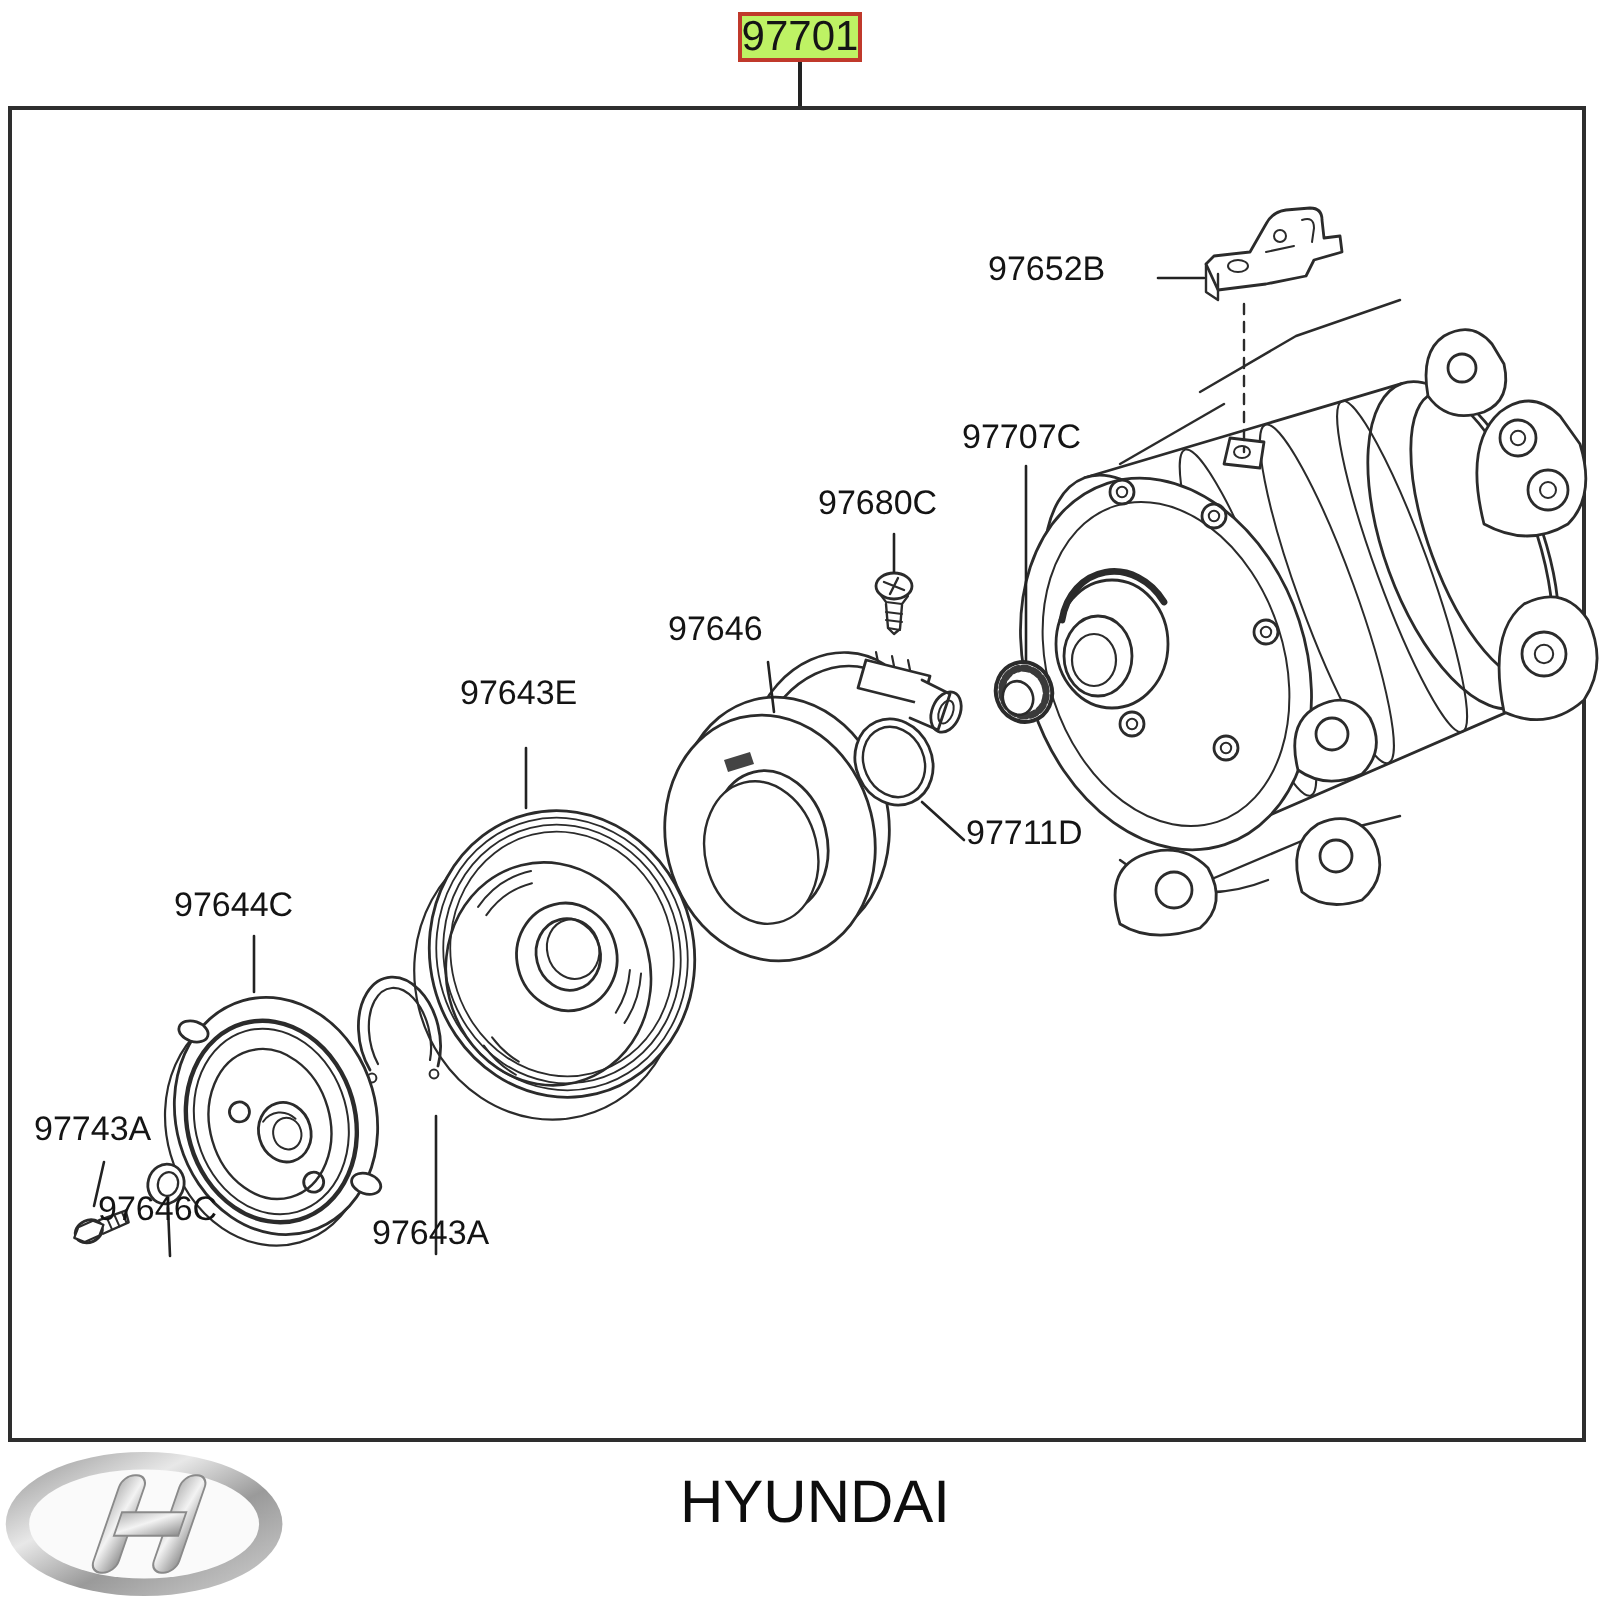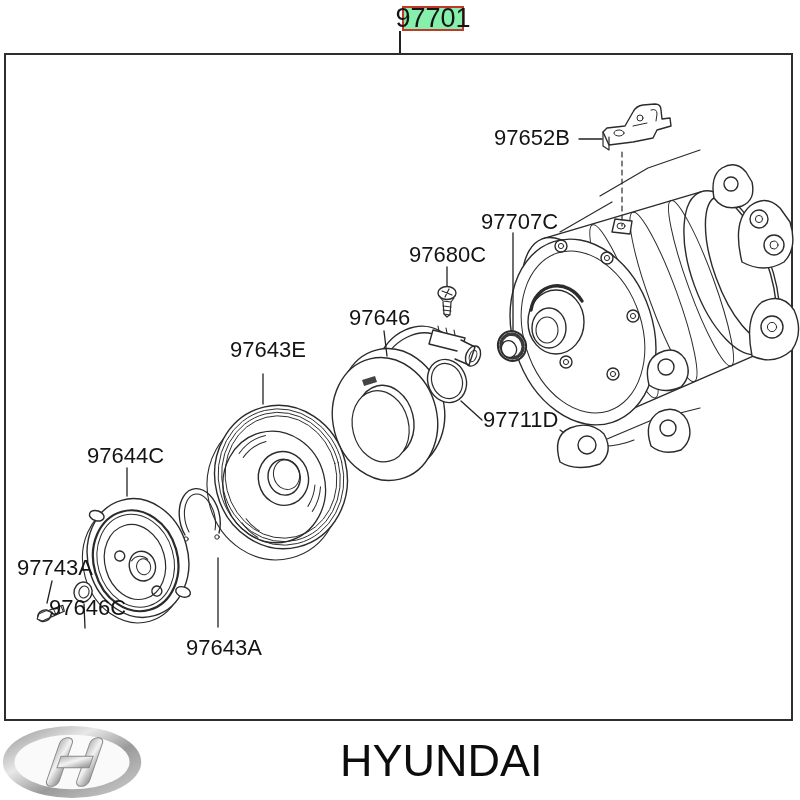--- a/index.html
+++ b/index.html
@@ -1,40 +1,40 @@
 <!DOCTYPE html>
 <html><head>
 <meta charset="utf-8">
 <style>
   html,body{margin:0;padding:0;background:#fff;}
   body{width:800px;height:800px;position:relative;font-family:"Liberation Sans",sans-serif;color:#111;overflow:hidden;}
 
   .ref-box{
     position:absolute;left:369px;top:6px;width:62px;height:25px;
     border:2px solid #c0392b;display:flex;align-items:center;justify-content:center;
-    font-size:27px;color:#151515;background:#86efac;box-sizing:border-box;margin-left:33px;
+    font-size:21px;color:#151515;background:#bef264;box-sizing:border-box;
   }
   .ref-stem{position:absolute;left:399px;top:31px;width:2px;height:22px;background:#222;}
 
   .diagram-frame{
     position:absolute;left:4px;top:53px;width:789px;height:668px;
     border:2px solid #2e2e2e;box-sizing:border-box;background:#fff;
   }
 
   .part-label{
-    position:absolute;font-size:22px;letter-spacing:0px;color:#141414;
+    position:absolute;font-size:17px;letter-spacing:0px;color:#141414;
     white-space:nowrap;line-height:1.05;
   }
 
   svg.art{position:absolute;left:0;top:0;pointer-events:none;}
 
   .footer-text{
     position:absolute;top:735px;left:340px;width:452px;
     display:flex;gap:13px;justify-content:flex-start;
-    font-size:45px;color:#0d0d0d;letter-spacing:0px;
+    font-size:30px;color:#0d0d0d;letter-spacing:0px;
   }
   .logo-wrap{position:absolute;left:0px;top:724px;width:148px;height:76px;}
 </style>
 </head>
 <body>
 
 <div class="ref-box">
   <span>97701</span>
 </div>
 <div class="ref-stem"></div>
@@ -213,27 +213,27 @@
     <path d="M 127,468 L 127,496"></path>
     <path d="M 52,581 L 47,603"></path>
     <path d="M 85,628 L 84,604"></path>
     <path d="M 218,627 L 218,558"></path>
   </g>
 </svg>
 
 <div class="part-label" style="left:494px;top:126px">97652B</div>
 <div class="part-label" style="left:481px;top:210px">97707C</div>
 <div class="part-label" style="left:409px;top:243px">97680C</div>
-<div class="part-label" style="left:349px;top:306px">97646</div>
+<div class="part-label" style="left:334px;top:306px">97646</div>
 <div class="part-label" style="left:230px;top:338px">97643E</div>
 <div class="part-label" style="left:483px;top:408px">97711D</div>
 <div class="part-label" style="left:87px;top:444px">97644C</div>
 <div class="part-label" style="left:17px;top:556px">97743A</div>
 <div class="part-label" style="left:49px;top:596px">97646C</div>
-<div class="part-label" style="left:186px;top:636px">97643A</div>
+<div class="part-label" style="left:186px;top:608px">97643A</div>
 
 <div class="logo-wrap">
   <svg width="148" height="76" viewBox="0 0 150 78">
     <defs>
       <linearGradient id="gRing" x1="0" y1="0" x2="1" y2="1">
         <stop offset="0" stop-color="#8f8f8f"></stop>
         <stop offset="0.35" stop-color="#e8e8e8"></stop>
         <stop offset="0.6" stop-color="#9a9a9a"></stop>
         <stop offset="1" stop-color="#d2d2d2"></stop>
       </linearGradient>

